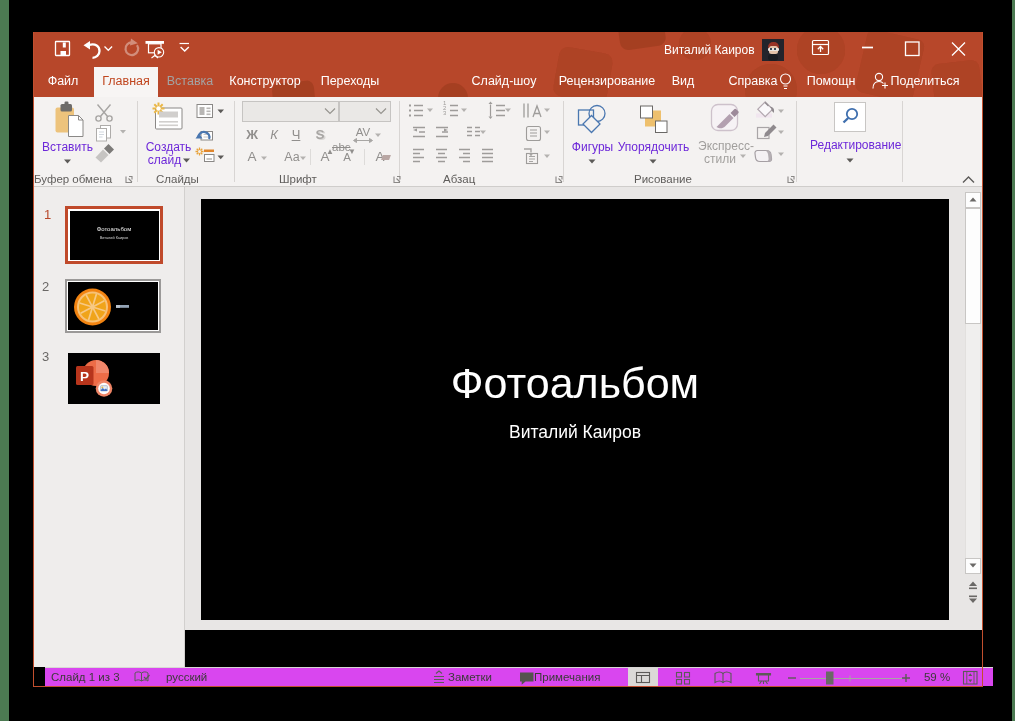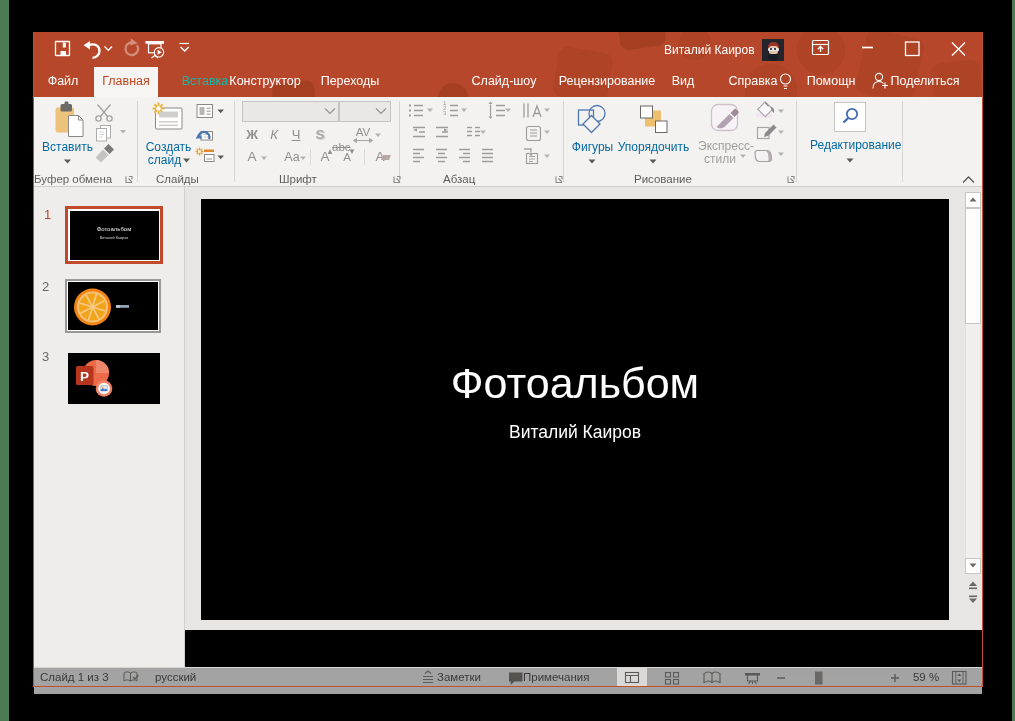--- a/index.html
+++ b/index.html
@@ -1,20 +1,20 @@
 <!DOCTYPE html>
 <html><head>
 <meta charset="utf-8">
 <style>
   * { margin:0; padding:0; box-sizing:border-box; }
   html,body { width:1015px; height:721px; background:#000; overflow:hidden;
     font-family:"Liberation Sans", sans-serif; }
   .abs { position:absolute; }
   .tabt { top:8px; font-size:12.5px; text-align:center; }
-  .rbt { font-size:12px; color:#0369a1; text-align:center; }
+  .rbt { font-size:12px; color:#6d28d9; text-align:center; }
   .rgl { font-size:11.5px; color:#5f5d5b; }
   .fgl { color:#918f8d; text-align:center; }
   .stt { font-size:11.5px; color:#3b3a39; }
   #page { position:relative; width:1015px; height:721px; }
 </style>
 </head>
 <body>
 <div id="page">
 
   <div class="abs" style="left:0;top:0;width:9px;height:721px;background:#4c7a52;"></div>
@@ -82,21 +82,21 @@
       <path d="M 87 15.5 l 11 0" stroke-width="1.7"></path>
       <rect x="130.5" y="10" width="13.5" height="13.5" stroke-width="1.3"></rect>
       <path d="M 177 10.5 l 13 13 M 190 10.5 l -13 13" stroke-width="1.3"></path>
     </svg>
   </div>
 
   <div class="abs" id="tabrow" style="left:33px;top:66px;width:950px;height:31px;">
     <div class="abs" style="left:61px;top:1px;width:64px;height:30px;background:#f7f5f4;"></div>
     <div class="abs tabt" style="left:0px;width:60px;color:#fff;">Файл</div>
     <div class="abs tabt" style="left:63px;width:60px;color:#c0461f;">Главная</div>
-    <div class="abs tabt" style="left:142px;width:60px;color:#14b8a6;">Вставка</div>
+    <div class="abs tabt" style="left:127px;width:60px;color:#a3a3a3;">Вставка</div>
     <div class="abs tabt" style="left:187px;width:90px;color:#fff;">Конструктор</div>
     <div class="abs tabt" style="left:282px;width:70px;color:#fff;">Переходы</div>
     <div class="abs tabt" style="left:359px;width:70px;color:#fff;margin-top:32px;">Анимация</div>
     <div class="abs tabt" style="left:431px;width:80px;color:#fff;">Слайд-шоу</div>
     <div class="abs tabt" style="left:524px;width:100px;color:#fff;">Рецензирование</div>
     <div class="abs tabt" style="left:635px;width:30px;color:#fff;">Вид</div>
     <div class="abs tabt" style="left:690px;width:60px;color:#fff;">Справка</div>
     <div class="abs tabt" style="left:768px;width:60px;color:#fff;">Помощн</div>
     <div class="abs tabt" style="left:852px;width:80px;color:#fff;">Поделиться</div>
     <svg width="950" height="31" style="position:absolute;left:0;top:0;" fill="none" stroke="#fff" stroke-width="1.1">
@@ -375,21 +375,21 @@
     <polygon points="4.5,9.5 11.5,9.5 8,5.5" fill="#6a6866"></polygon>
     <polygon points="4.5,371.5 11.5,371.5 8,375.5" fill="#6a6866"></polygon>
     <g fill="#6a6866">
       <polygon points="4,394 12,394 8,389.5"></polygon>
       <rect x="4" y="395.5" width="8" height="1.6"></rect>
       <polygon points="4,406.5 12,406.5 8,411"></polygon>
       <rect x="4" y="403.5" width="8" height="1.6"></rect>
     </g>
   </svg>
 
-  <div class="abs" id="status" style="left:34px;top:667px;width:948px;height:27px;background:#a3a3a3;border-top:1px solid #d8d6d4;">
+  <div class="abs" id="status" style="left:45px;top:667px;width:948px;height:19px;background:#d946ef;border-top:1px solid #d8d6d4;">
     <div class="abs stt" style="left:6px;top:3px;">Слайд 1 из 3</div>
     <div class="abs stt" style="left:121px;top:3px;">русский</div>
     <div class="abs stt" style="left:403px;top:3px;">Заметки</div>
     <div class="abs stt" style="left:489px;top:3px;">Примечания</div>
     <div class="abs stt" style="left:870px;top:3px;width:44px;text-align:center;">59 %</div>
     <div class="abs" style="left:583px;top:0px;width:30px;height:18px;background:#dbd9d7;"></div>
     <svg class="abs" style="left:0;top:0;" width="948" height="19">
 
       <g stroke="#5c5a58" fill="none" stroke-width="1">
         <path d="M90 5 c2 -1.5 4.5 -1.5 6.5 0 c2 -1.5 4.5 -1.5 6.5 0 v8 c-2 -1.5 -4.5 -1.5 -6.5 0 c-2 -1.5 -4.5 -1.5 -6.5 0 z"></path>

